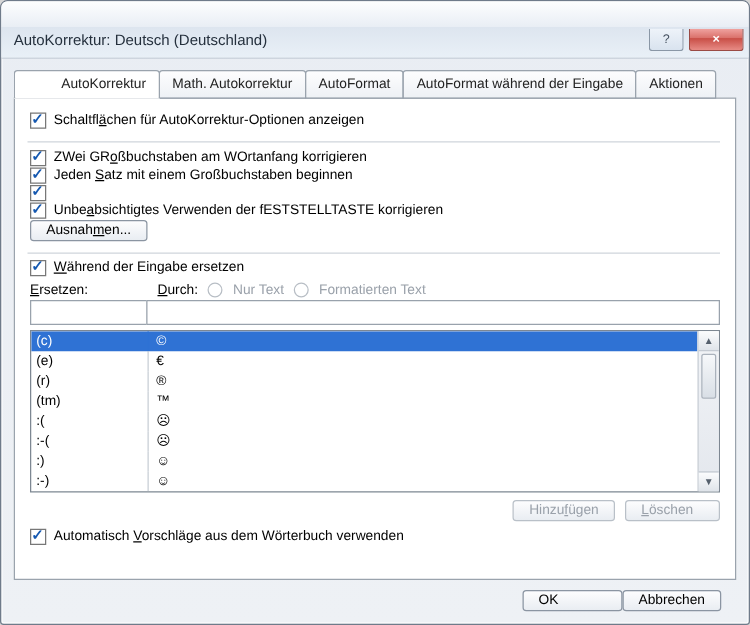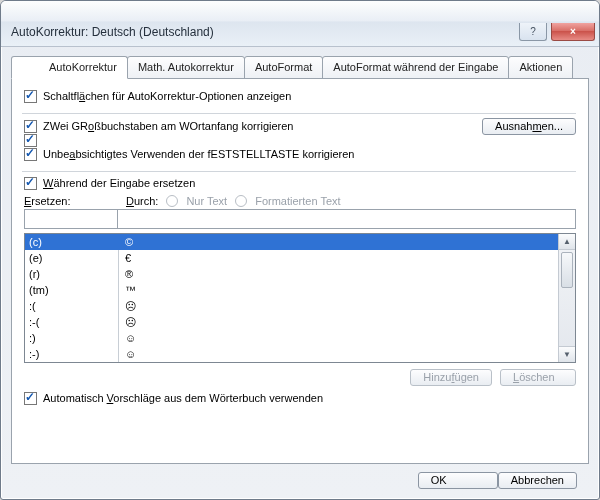--- a/index.html
+++ b/index.html
@@ -139,21 +139,21 @@
     position:absolute;left:2px;right:2px;top:18px;height:36px;
     background:linear-gradient(#f6f8fa,#d9dfe6);
     border:1px solid #aab2bc;border-radius:2px;
   }
   .btnrow{display:flex;justify-content:flex-end;gap:8px;margin-top:6px;}
   .footer{
     display:flex;justify-content:flex-end;gap:0;
     padding:8px 12px 0 0;
   }
   .btn.ok{min-width:80px;}
-  .toprow{display:flex;align-items:flex-start;}
+  .toprow{display:flex;align-items:flex-start;flex-direction:column;}
   .toprow .optcol{flex:1;}
   .dlgtxt{color:#9aa1aa;}
 </style>
 </head>
 <body>
 
 <div class="window">
   <div class="titlebar">
     <div class="title">AutoKorrektur: Deutsch (Deutschland)</div>
     <div class="winbtns">
@@ -184,20 +184,24 @@
 
       <div class="toprow">
         <div class="optcol">
           <div class="opts" style="margin-left:0">
             <div class="row">
                 <span class="chk on"></span>
               <span><span>ZWei GR</span><span class="ulchar">o</span><span>ßbuchstaben am WOrtanfang korrigieren</span></span>
               </div>
             <div class="row">
                 <span class="chk on"></span>
+              <span><span>Jeden </span><span class="ulchar">S</span><span>atz mit einem Großbuchstaben beginnen</span></span>
+              </div>
+            <div class="row">
+                <span class="chk on"></span>
               </div>
             <div class="row">
                 <span class="chk on"></span>
               <span><span>Unbe</span><span class="ulchar">a</span><span>bsichtigtes Verwenden der fESTSTELLTASTE korrigieren</span></span>
               </div>
           </div>
         </div>
         <div class="btn">
           <span>Ausnah</span><span class="ulchar">m</span><span>en...</span>
         </div>

